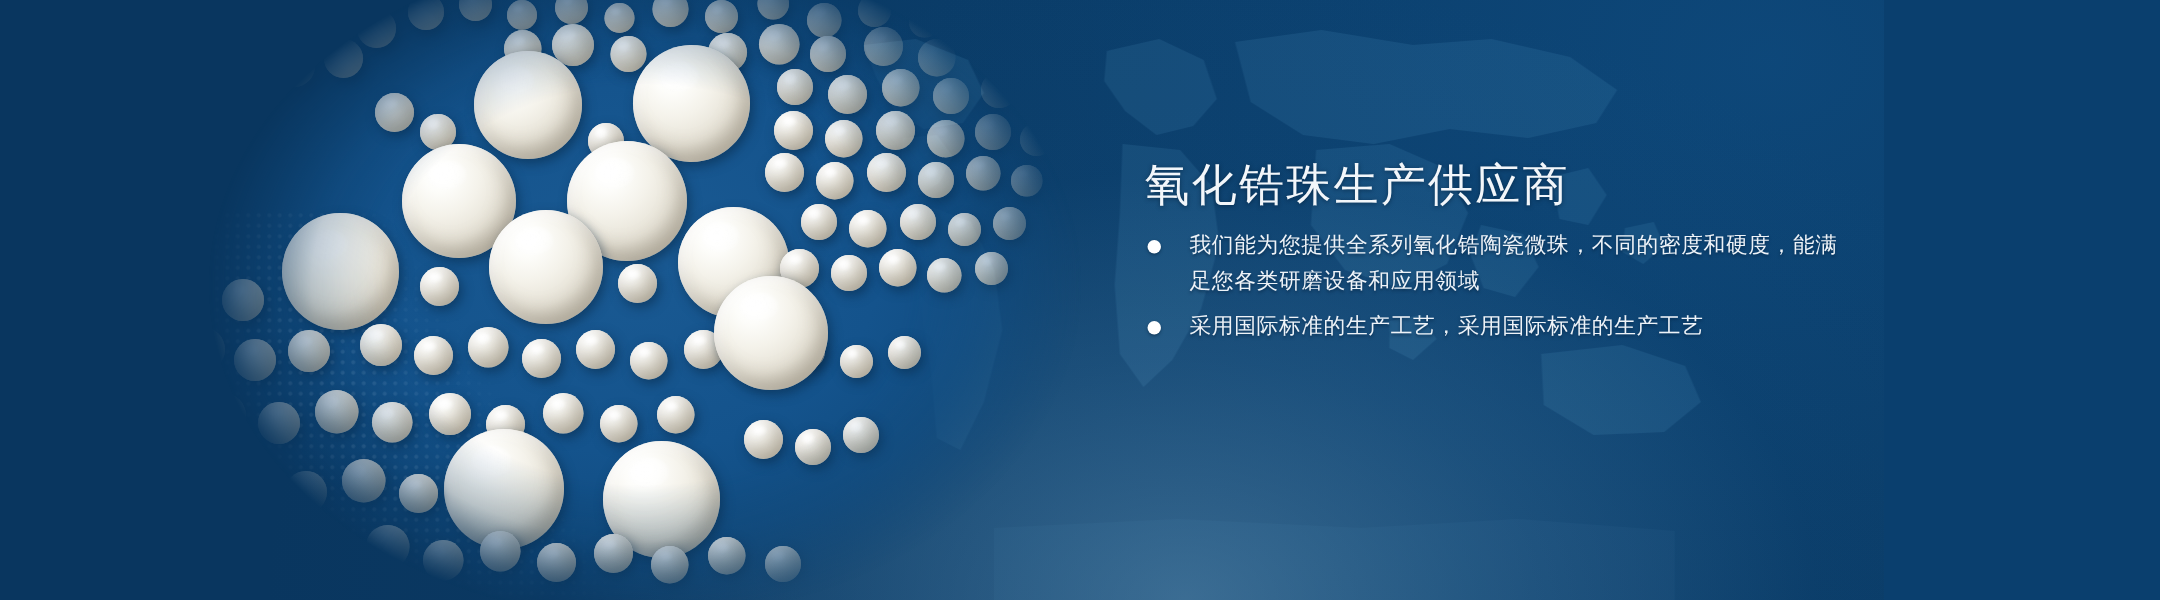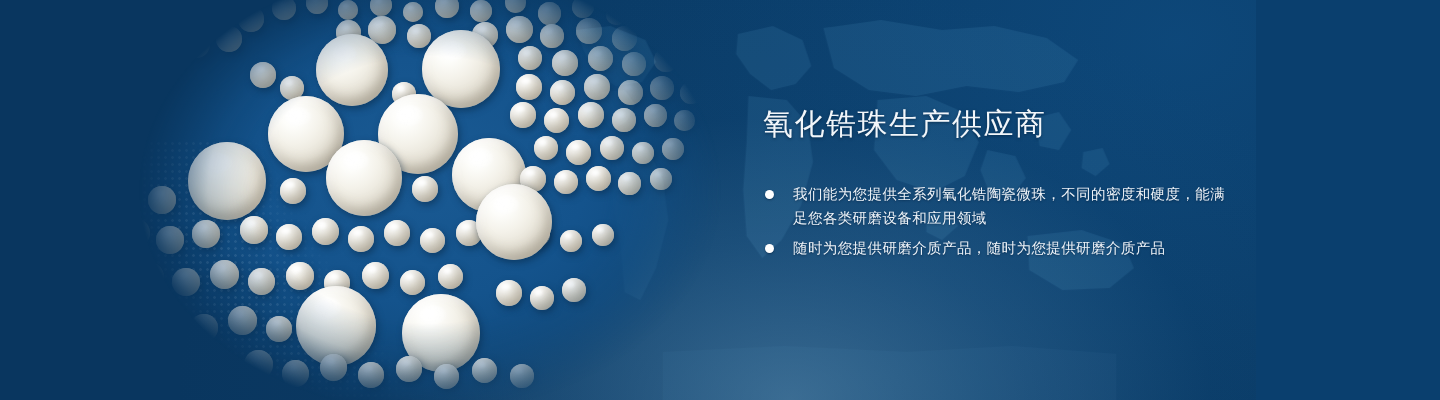--- a/index.html
+++ b/index.html
@@ -80,21 +80,21 @@
   }
   #headline {
     font-size:30px;
     font-weight:400;
     color:#f2f6fa;
     letter-spacing:1.5px;
     line-height:40px;
     text-shadow:0 1px 3px rgba(4,30,56,0.65);
     white-space:nowrap;
   }
-  #bullet-list { margin-top:38px; list-style:none; }
+  #bullet-list { margin-top:8px; list-style:none; }
   .bullet-item {
     position:relative;
     padding-left:30px;
     margin-bottom:6px;
     color:#eef3f8;
     font-size:14.5px;
     line-height:24px;
     letter-spacing:0.4px;
     text-shadow:0 1px 2px rgba(4,30,56,0.55);
   }
@@ -252,18 +252,18 @@
 
   <div id="text-block">
     <h1 id="headline">氧化锆珠生产供应商</h1>
     <ul id="bullet-list">
         <li class="bullet-item">
           <span class="bullet-dot"></span>
           <span class="bullet-text">我们能为您提供全系列氧化锆陶瓷微珠，不同的密度和硬度，能满足您各类研磨设备和应用领域</span>
         </li>
         <li class="bullet-item">
           <span class="bullet-dot"></span>
-          <span class="bullet-text">随时为您提供研磨介质产品，随时为您提供研磨介质产品</span>
+          <span class="bullet-text">采用国际标准的生产工艺，采用国际标准的生产工艺</span>
         </li>
       </ul>
   </div>
 
 </div>
 
 </body></html>

